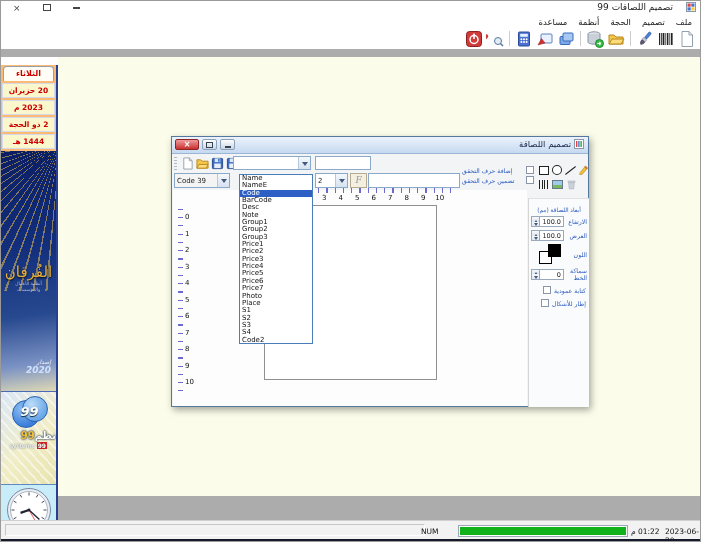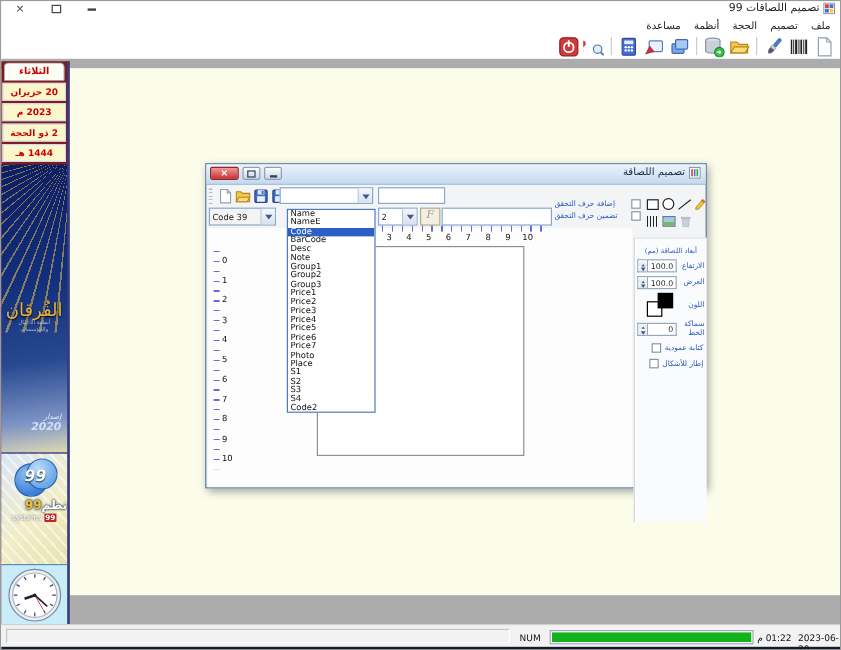--- a/index.html
+++ b/index.html
@@ -1,21 +1,21 @@
 <!DOCTYPE html>
 <html lang="ar"><head>
 <meta charset="utf-8">
 <style>
   html,body{margin:0;padding:0;background:#ddd;}
   #win{position:relative;width:701px;height:542px;background:#fff;overflow:hidden;
        font-family:"DejaVu Sans",sans-serif;direction:rtl;border:1px solid #9a9a9a;box-sizing:border-box;}
 
   
   #titlebar{position:absolute;left:0;top:0;width:100%;height:14px;background:#fff;}
-  #app-title{position:absolute;right:4px;top:1px;display:flex;align-items:center;gap:3px;font-size:9px;color:#222;}
+  #app-title{position:absolute;right:4px;top:1px;display:flex;align-items:center;gap:13px;font-size:9px;color:#222;}
   #win-ctls{position:absolute;left:12px;top:1px;display:flex;gap:22px;direction:ltr;align-items:center;height:11px;}
   .wctl{color:#444;font-size:9px;line-height:10px;cursor:default;}
   .glyph-restore{width:6px;height:5px;border:1px solid #444;}
   .glyph-min{width:7px;height:2px;background:#444;}
 
   
   #menubar{position:absolute;top:14px;right:0;left:0;height:13px;display:flex;align-items:center;
            gap:11px;padding-right:8px;font-size:8.5px;color:#222;background:#fff;}
   .menu-item{cursor:default;}
 
@@ -24,21 +24,21 @@
            align-items:center;padding-right:3px;gap:1px;}
   .tbi{width:20px;height:19px;display:flex;align-items:center;justify-content:center;}
   .tbsep{width:1px;height:15px;background:#ccc;margin:0 3px;}
 
   
   #gray-top{position:absolute;left:0;top:48px;width:701px;height:8px;background:#acacac;}
   #workspace{position:absolute;left:57px;top:56px;width:644px;height:439px;background:#fcfcea;}
   #gray-bottom{position:absolute;left:57px;top:495px;width:644px;height:24px;background:#acacac;}
 
   
-  #sidebar{position:absolute;left:0;top:50px;width:57px;height:469px;background:#7f1d1d;
+  #sidebar{position:absolute;left:0;top:64px;width:57px;height:469px;background:#fdba74;
            border-right:2px solid #2a3f8f;box-sizing:border-box;display:flex;flex-direction:column;}
   .side-tab{height:14px;margin:1px 2px 0;background:#fffef6;border:1px solid #98a0a8;border-bottom:none;
             border-radius:4px 4px 0 0;color:#c00;font-weight:bold;font-size:8px;text-align:center;line-height:14px;}
   .date-panel{height:13px;margin:2px 1px 0;background:#faf7cc;border:1px solid #d4daea;color:#c00;
               font-weight:bold;font-size:7.5px;text-align:center;line-height:13px;}
   #furqan{height:240px;margin-top:2px;position:relative;overflow:hidden;
           background:linear-gradient(172deg,#0b1e63 0%,#122e7c 40%,#27498f 68%,#7b92c4 88%,#ded9b4 100%);}
   #furqan .rays{position:absolute;left:0;top:0;right:0;height:140px;
           background:repeating-conic-gradient(from 150deg at 108% -6%, rgba(232,190,80,.55) 0 .8deg, transparent .8deg 5deg);}
   .furqan-title{position:relative;margin-top:112px;text-align:center;color:#e6b23c;font-size:15px;
@@ -62,21 +62,21 @@
           text-shadow:0 0 2px #234,0 0 2px #234;padding-left:20px;}
   .s99-ar .gold{color:#f0c23c;}
   .s99-en{position:relative;color:#fff;font-size:6px;line-height:8px;text-shadow:0 0 2px #234;}
   .s99-en .badge{background:#d22;color:#fff;padding:0 1px;font-weight:bold;}
   #clockpanel{flex:1;border-top:1px solid #5a8ac0;background:#c8ecf8;display:flex;align-items:center;justify-content:center;}
 
   
   #statusbar{position:absolute;left:0;top:519px;width:701px;height:19px;background:#f2f2f2;
              border-top:1px solid #d0d0d0;box-sizing:border-box;font-size:7.5px;color:#111;}
   .sb-panel{position:absolute;top:3px;height:12px;border:1px solid;border-color:#c6c6c6 #fff #fff #c6c6c6;box-sizing:border-box;}
-  #sb-num{position:absolute;left:432px;top:6px;}
+  #sb-num{position:absolute;left:420px;top:6px;}
   #sb-progress{position:absolute;left:457px;top:4px;width:170px;height:12px;border:1px solid #9aa8b8;
                background:#fff;box-sizing:border-box;padding:1px;}
   #sb-progress .fill{width:100%;height:100%;background:#12b21c;}
   #sb-time{position:absolute;left:630px;top:6px;direction:rtl;}
   #sb-date{position:absolute;left:664px;top:6px;direction:ltr;}
   #bottom-edge{position:absolute;left:0;top:538px;width:701px;height:4px;background:#171a2b;}
 
   
   #dialog{position:absolute;left:170px;top:135px;width:418px;height:271px;background:#f2f4f6;
           border:1px solid #55789f;box-shadow:2px 3px 7px rgba(0,0,0,.35);box-sizing:border-box;direction:rtl;}
@@ -136,21 +136,21 @@
   #vruler-nums{position:absolute;left:13px;top:72px;direction:ltr;}
   .vr-num{height:16.5px;line-height:16.5px;font-size:7px;color:#111;text-align:left;}
   #label-rect{position:absolute;left:92px;top:68px;width:173px;height:175px;border:1px solid #909090;
               background:#fff;box-sizing:border-box;}
 
   #fieldlist{position:absolute;left:67px;top:37px;width:74px;height:170px;background:#fff;
              border:1px solid #4a7ebb;box-sizing:border-box;z-index:5;direction:ltr;overflow:hidden;}
   .dd-item{height:7.35px;line-height:7.5px;font-size:7px;padding-left:2px;color:#111;white-space:nowrap;}
   .dd-item.selected{background:#2e5fc4;color:#fff;}
 
-  #right-panel{position:absolute;left:356px;top:61px;width:61px;height:237px;background:#fafbfc;
+  #right-panel{position:absolute;left:356px;top:61px;width:61px;height:209px;background:#fafbfc;
                border-left:1px solid #d5d5d5;border-top:1px solid #e2e2e2;box-sizing:border-box;direction:rtl;}
   .rp-title{margin-top:8px;font-size:5.8px;color:#2a5ac0;text-align:center;}
   .rp-row{display:flex;align-items:center;margin:3px 2px 0;gap:2px;direction:rtl;}
   .rp-label{font-size:6.2px;color:#2a5ac0;width:22px;text-align:right;line-height:7px;}
   .spinbox{display:flex;direction:ltr;align-items:stretch;height:11px;}
   .spin{width:8px;display:flex;flex-direction:column;border:1px solid #9aa8bc;border-right:none;box-sizing:border-box;}
   .spin i{flex:1;display:block;background:linear-gradient(#f8fafc,#dce4ee);position:relative;}
   .spin i::after{content:"";position:absolute;left:1.5px;top:1.5px;border:2px solid transparent;}
   .spin .up::after{border-bottom:3px solid #44597c;top:0.5px;}
   .spin .dn::after{border-top:3px solid #44597c;}

